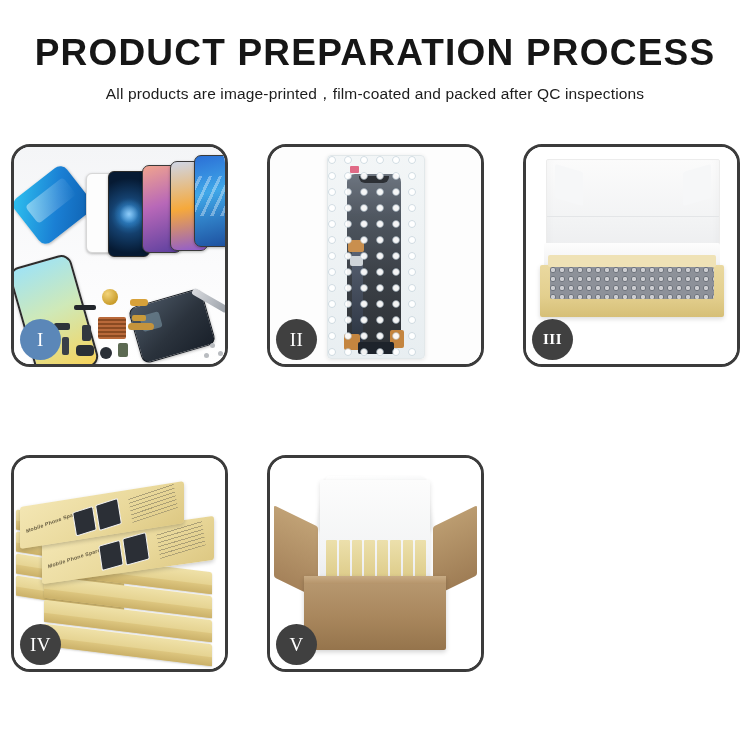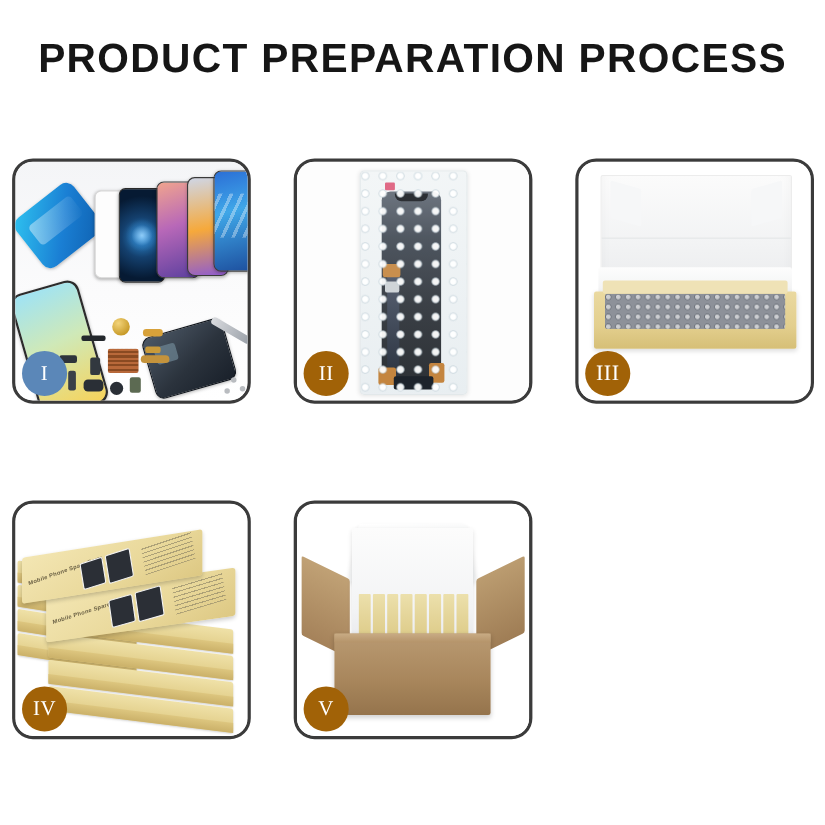--- a/index.html
+++ b/index.html
@@ -34,28 +34,28 @@
   .panel{
     position:relative;box-sizing:border-box;
     border:3px solid #3b3b3b;border-radius:19px;
     background:#ffffff;overflow:hidden;
   }
   .stage{position:absolute;inset:0;overflow:hidden;}
 
   .badge{
     position:absolute;left:6px;bottom:4px;
     width:41px;height:41px;border-radius:50%;
-    background:#a16207;color:#ffffff;
+    background:#404040;color:#ffffff;
     display:flex;align-items:center;justify-content:center;
     font-family:"Liberation Serif",serif;
     font-size:19px;letter-spacing:0.5px;
     z-index:40;
   }
   .badge.dim{background:#5b87b8;}
-  .badge.small{font-size:20px;}
+  .badge.small{font-size:15px;font-weight:bold;}
 
   
   .p1bg{position:absolute;inset:0;background:
       linear-gradient(180deg,#f4f5f7 0%,#fbfbfc 55%,#ffffff 100%);}
   .phone{position:absolute;border-radius:7px;overflow:hidden;
          box-shadow:0 1px 3px rgba(0,0,0,.28);}
   .ph-a{ 
     left:6px;top:30px;width:66px;height:56px;border-radius:9px;
     background:linear-gradient(135deg,#2fc3f0 0%,#1a7fd4 55%,#0e5fae 100%);
     transform:rotate(-38deg);
@@ -238,20 +238,21 @@
   .tab6b{position:absolute;left:40px;top:152px;width:16px;height:16px;
     background:#9b7c55;opacity:.8;}
 </style>
 </head>
 <body>
 
 <div class="page">
 
   <div class="header">
     <div class="title">PRODUCT PREPARATION PROCESS</div>
+    <div class="subtitle">All products are image-printed，film-coated and packed after QC inspections</div>
   </div>
 
   <div class="grid">
 
     <div class="panel">
       <div class="stage">
         <div class="p1bg"></div>
         <div class="phone ph-a"></div>
         <div class="phone ph-b"></div>
         <div class="phone ph-c"></div>

